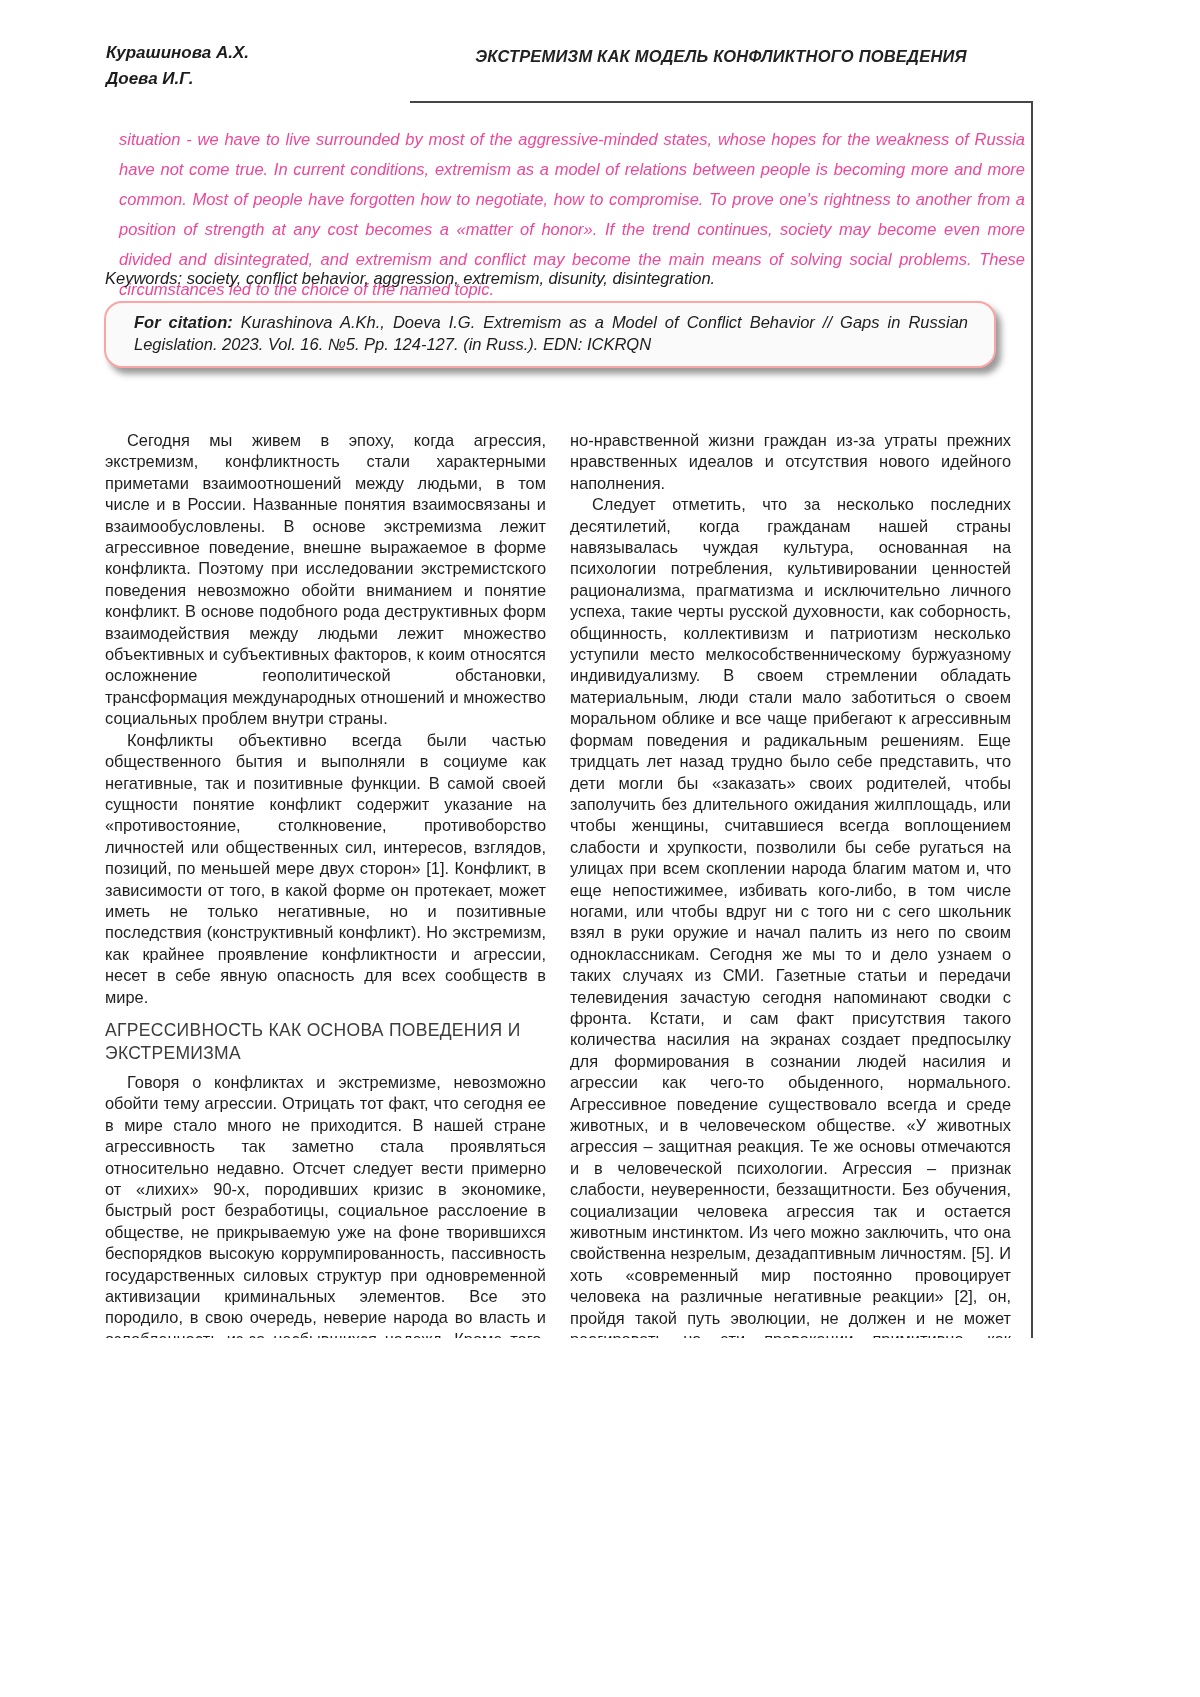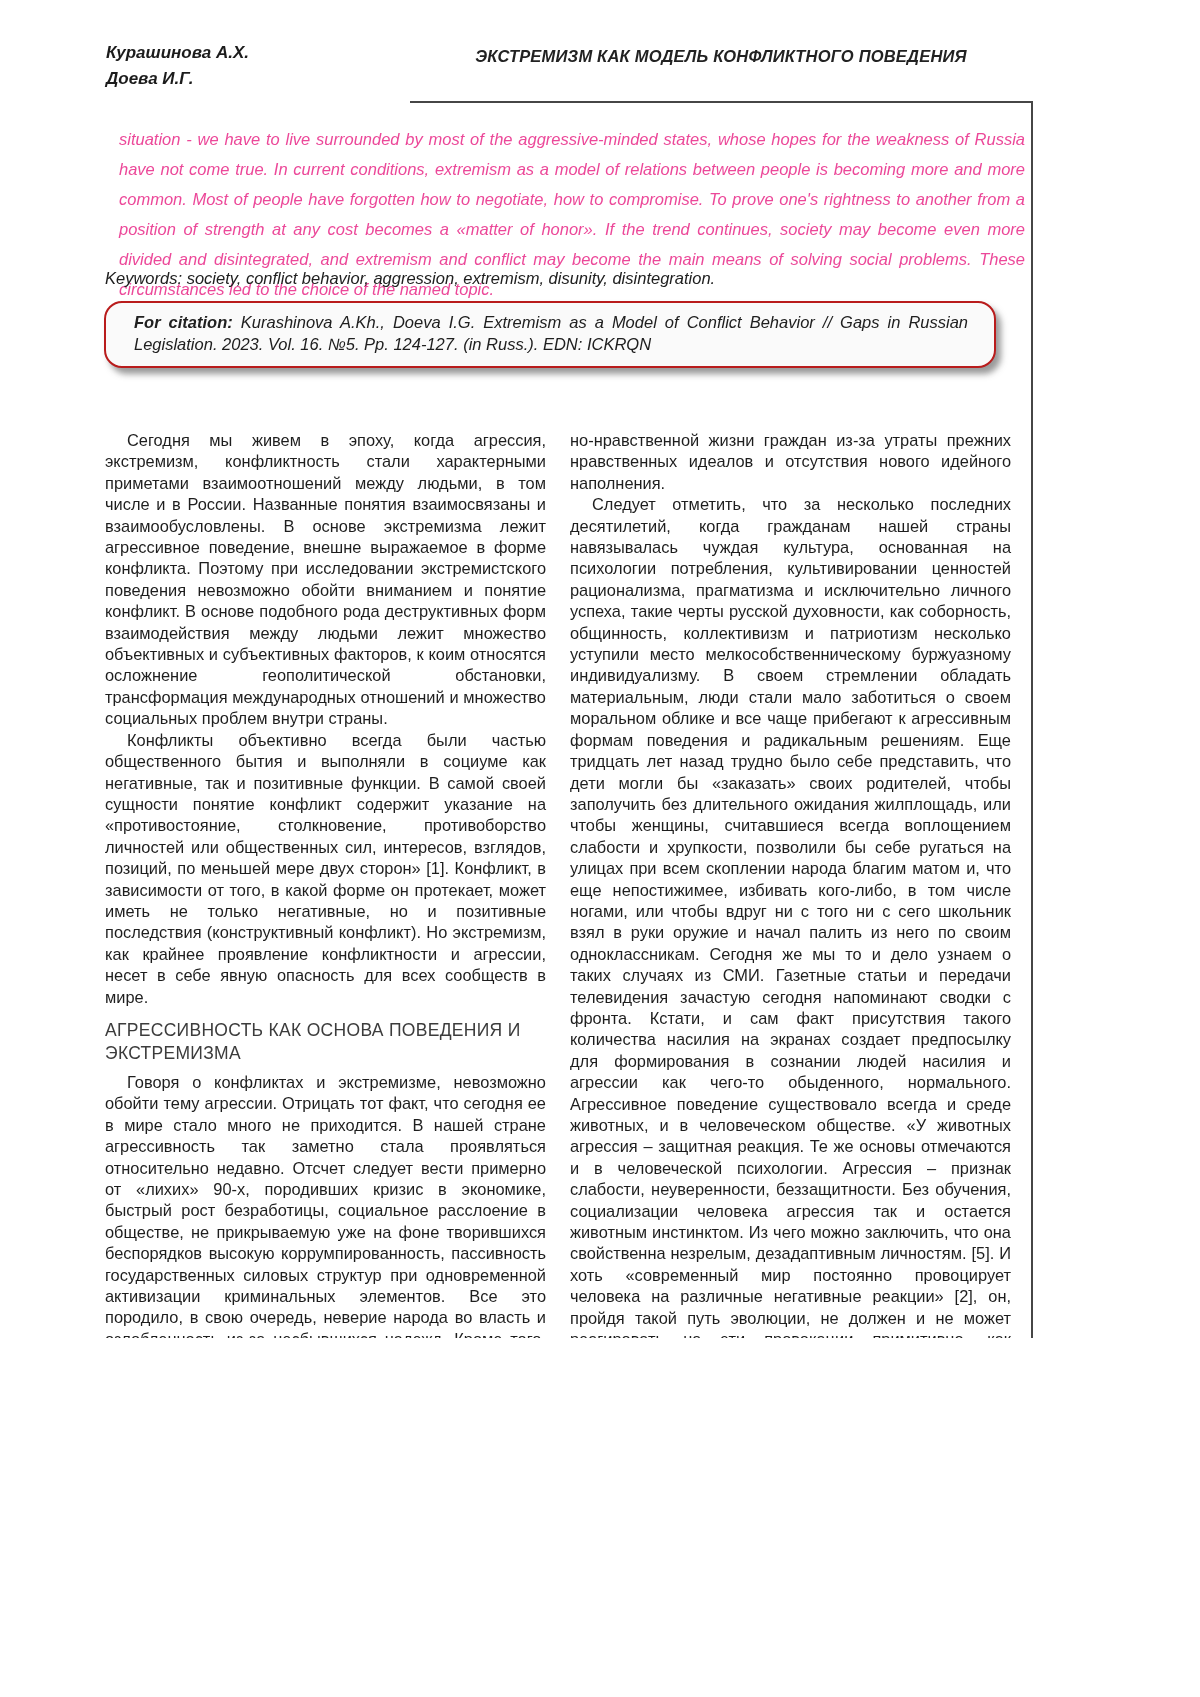--- a/index.html
+++ b/index.html
@@ -14,21 +14,21 @@
   .header-rule { position:absolute; left:410px; top:101px; width:623px; height:2px; background:#464646; }
   .v-rule { position:absolute; left:1031px; top:101px; width:2px; height:1543px; background:#464646; }
   .bottom-rule { position:absolute; left:105px; top:1642px; width:928px; height:2px; background:#464646; }
   
   .abstract { position:absolute; left:119px; top:124px; width:906px; font-style:italic; font-size:16.5px; line-height:30px; text-align:justify; color:#ec4899; }
   .keywords { position:absolute; left:105px; top:269px; width:906px; font-style:italic; font-size:16.5px; color:#202020; }
   .keywords b { font-weight:normal; }
   
   .citation-box {
     position:absolute; left:104px; top:301px; width:892px;
-    border:2px solid #b91c1c; border-radius:18px; background:#fafafa;
+    border:2px solid #fca5a5; border-radius:18px; background:#fafafa;
     padding:9px 26px 11px 28px;
     box-shadow:5px 6px 6px rgba(70,70,70,0.55);
     font-style:italic; font-size:16.5px; line-height:21.6px; text-align:justify; color:#202020;
   }
   .citation-box b { font-weight:bold; }
   
   .col { position:absolute; top:430px; width:441px; font-size:16.4px; line-height:21.4px; text-align:justify; hyphens:auto; color:#1e1e1e; }
   .col-left { left:105px; }
   .col-right { left:570px; }
   .col p { text-indent:22px; margin:0; }

